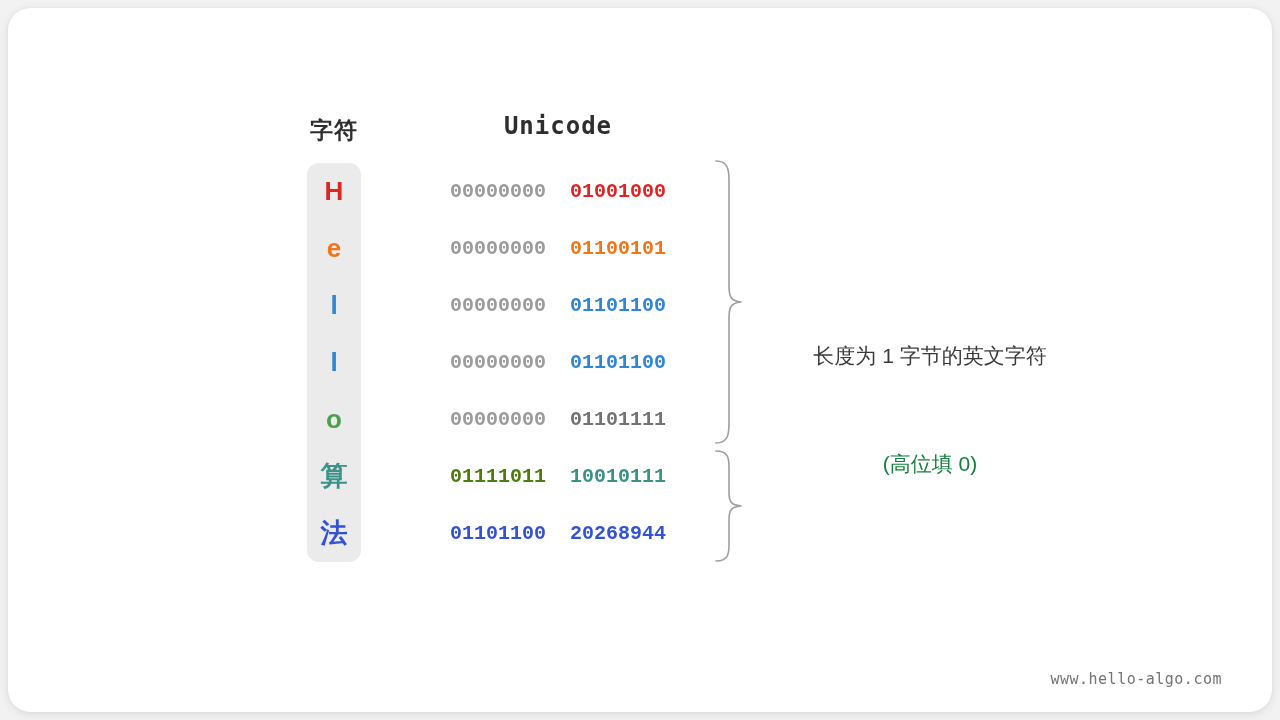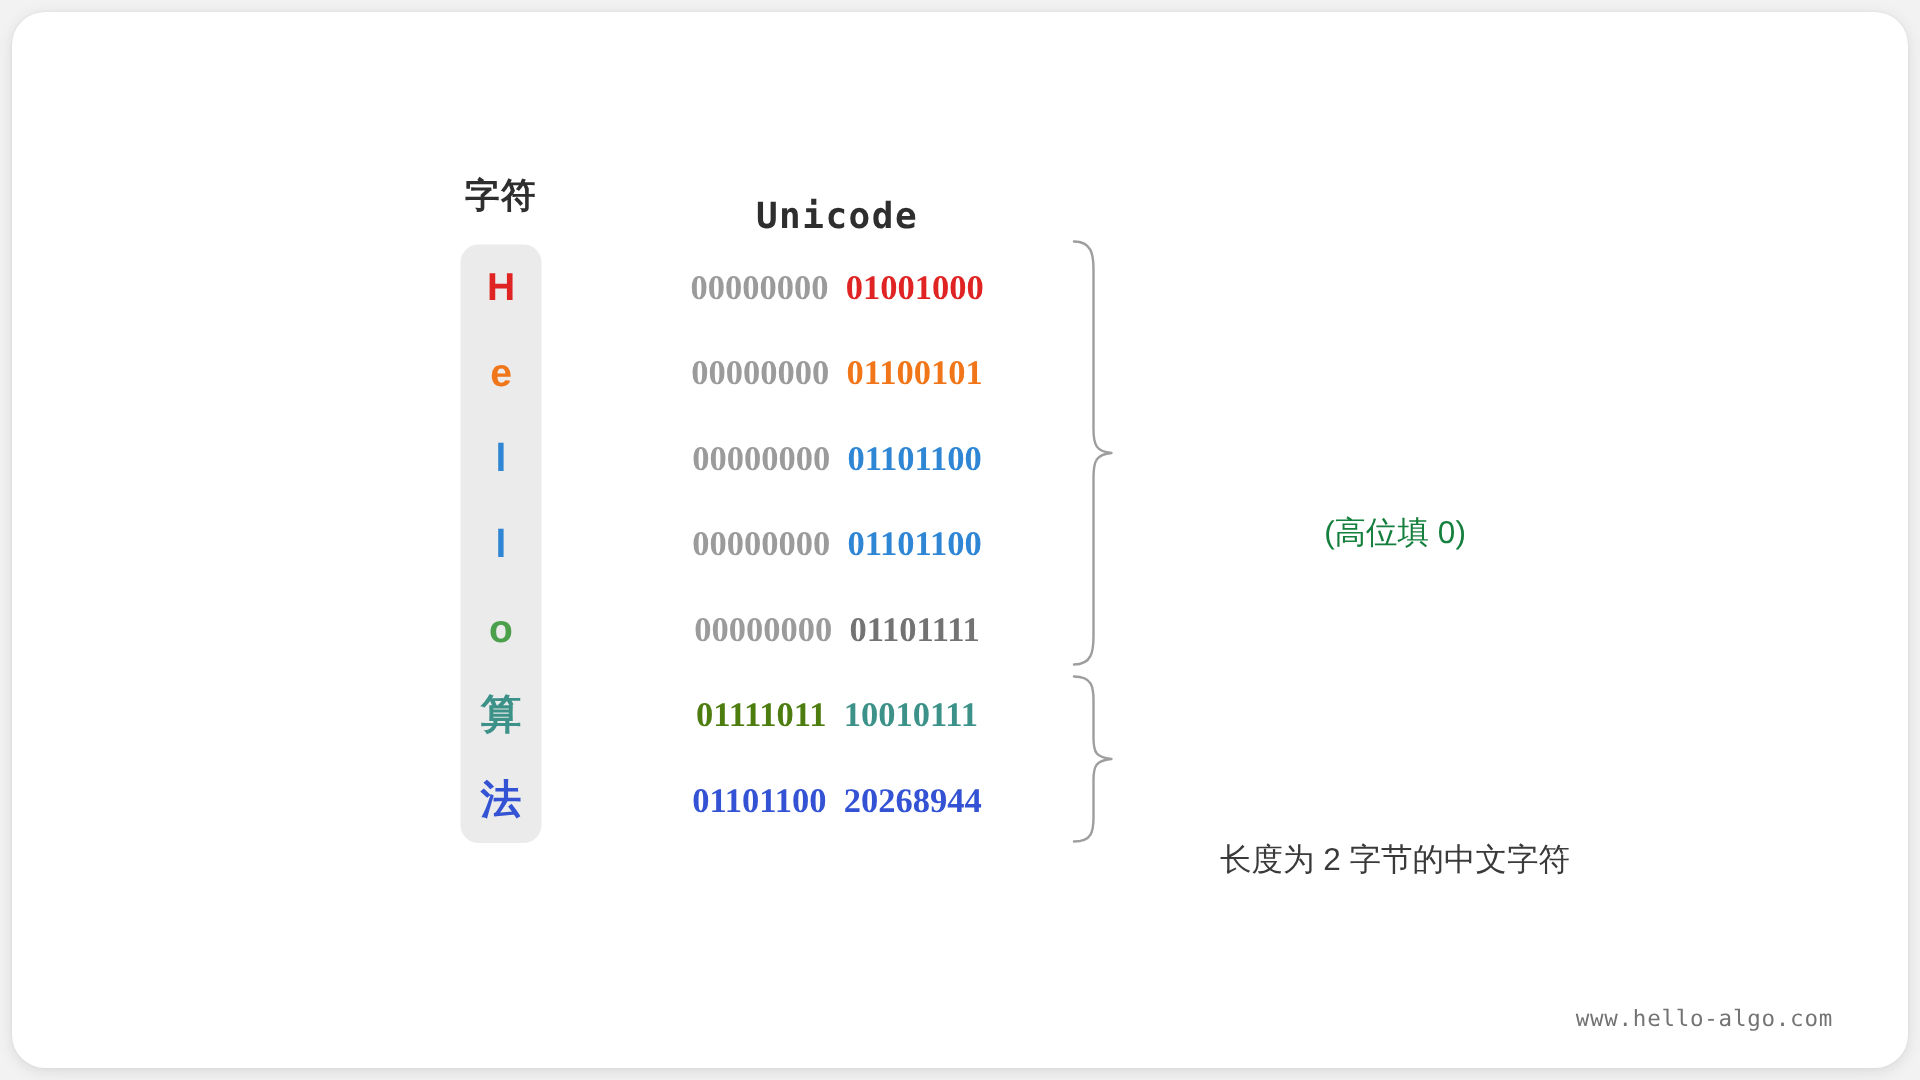--- a/index.html
+++ b/index.html
@@ -41,21 +41,21 @@
     width: 54px;
     text-align: center;
     font-size: 23px;
     font-weight: bold;
     color: #2e2e2e;
     letter-spacing: 1px;
   }
   .hdr-unicode {
     position: absolute;
     left: 432px;
-    top: 130px;
+    top: 112px;
     width: 252px;
     text-align: center;
     font-family: "DejaVu Sans Mono", "Liberation Mono", monospace;
     font-size: 24px;
     font-weight: bold;
     color: #2e2e2e;
     letter-spacing: 1px;
   }
 
   
@@ -81,22 +81,22 @@
   }
   .char-cell.cjk { font-size: 27px; }
 
   
   .bits-row {
     position: absolute;
     left: 424px;
     width: 268px;
     height: 57px;
     line-height: 57px;
-    font-family: Liberation Serif, serif;
-    font-size: 23px;
+    font-family: Liberation Mono, monospace;
+    font-size: 20px;
     white-space: pre;
     text-align: center;
   }
   .bits-high { color: #9b9b9b; font-weight: bold; }
   .bits-low  { font-weight: bold; }
 
   
   .brace { position: absolute; }
 
   
@@ -163,21 +163,19 @@
     <path d="M 4 3
              C 16 3 17 10 17 19
              L 17 44
              C 17 54 19 57 29 58
              C 19 59 17 62 17 72
              L 17 97
              C 17 106 16 113 4 113" fill="none" stroke="#9e9e9e" stroke-width="1.6" stroke-linecap="round" stroke-linejoin="round"></path>
   </svg>
 
   <div class="anno" style="left:760px; top:266px; width:340px;">
+    <div>长度为 1 字节的英文字符</div>
     <div class="sub">(高位填 0)</div>
   </div>
 
-  <div class="anno" style="left:760px; top:484px; width:340px;">
-    <div>长度为 2 字节的中文字符</div>
-  </div>
 
   <div class="watermark">www.hello-algo.com</div>
 </div>
 
 </body></html>

